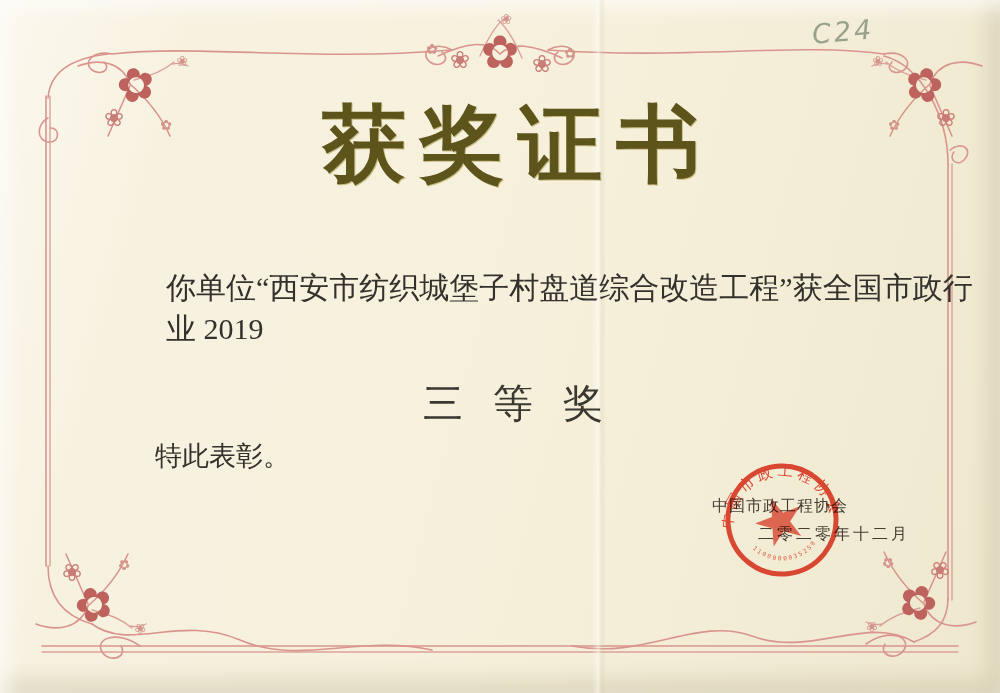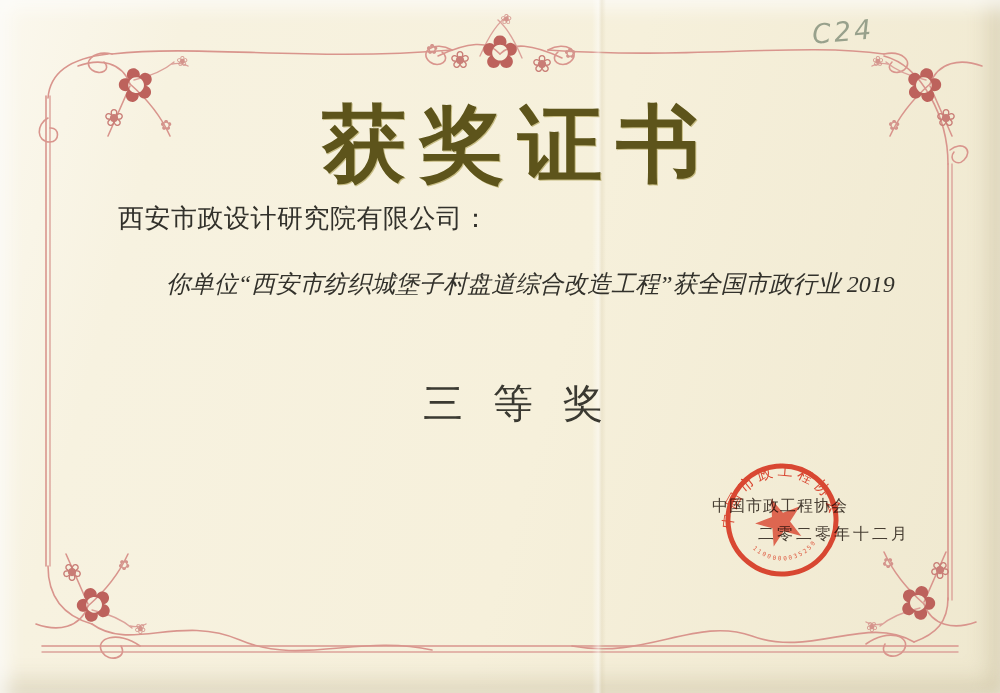--- a/index.html
+++ b/index.html
@@ -8,21 +8,21 @@
     background:linear-gradient(105deg,#fbf8ee 0%,#f7f2e0 16%,#f6f0db 55%,#efe8cf 100%);
     box-shadow:inset 8px 8px 18px rgba(255,255,255,.75), inset -10px -12px 22px rgba(150,135,95,.25);
     font-family:"Liberation Serif","DejaVu Serif",serif;
   }
   .fold{position:absolute;left:592px;top:0;width:14px;height:693px;pointer-events:none;
     background:linear-gradient(90deg,rgba(255,255,255,0),rgba(255,255,255,.45) 45%,rgba(210,198,165,.25) 70%,rgba(255,255,255,0));}
   .abs{position:absolute;}
   .title{left:18px;top:88px;width:1000px;text-align:center;font-size:84px;font-weight:700;
     letter-spacing:14px;color:#5d541b;text-shadow:1px 1px 0 rgba(160,145,60,.55);}
   .recipient{left:118px;top:201px;font-size:26px;color:#32312b;letter-spacing:.5px;}
-  .body-line1{left:166px;top:268px;font-size:24px;color:#32312b;font-style:italic;}
+  .body-line1{left:166px;top:268px;font-size:30px;color:#32312b;}
   .body-line2{left:103px;top:310px;font-size:26px;color:#32312b;}
   .award{left:18px;top:376px;width:1000px;text-align:center;font-size:40px;color:#3a3931;
     letter-spacing:10px;font-weight:500;}
   .commend{left:155px;top:438px;font-size:27px;color:#32312b;}
   .issuer{left:712px;top:496px;font-size:16px;color:#463d32;letter-spacing:1px;}
   .issue-date{left:714px;top:524px;font-size:16px;color:#463d32;letter-spacing:3px;margin-left:44px;}
   .serial{left:148px;top:580px;font-size:15.5px;color:#3a3933;letter-spacing:.5px;}
   .hand-note{left:812px;top:16px;font-size:27px;color:#98a18c;font-style:italic;
     font-family:"DejaVu Sans",sans-serif;transform:rotate(-5deg);letter-spacing:3px;}
   .seal-wrap{left:722px;top:460px;width:120px;height:120px;mix-blend-mode:multiply;opacity:.92;
@@ -107,27 +107,27 @@
       <text class="f-sm" x="6" y="-26">❀</text>
     </g>
   </svg>
 
   <div class="fold"></div>
 
   <div class="abs hand-note">C24</div>
 
   <div class="abs title">获奖证书</div>
 
-  <div class="abs recipient">西安市政设计研究院有限公司：</div>
 
   <div class="abs body-line1">你单位“西安市纺织城堡子村盘道综合改造工程”获全国市政行业 2019</div>
 
 
   <div class="abs award">三 等 奖</div>
 
+  <div class="abs commend">特此表彰。</div>
 
   <div class="abs issuer">中国市政工程协会</div>
 
   <div class="abs issue-date">二零二零年十二月</div>
 
 
   <div class="abs seal-wrap">
     <svg width="120" height="120" viewBox="0 0 120 120" aria-hidden="true">
       <defs>
         <path id="sealArcTop" d="M 12 80 A 50 50 0 1 1 108 80"></path>

